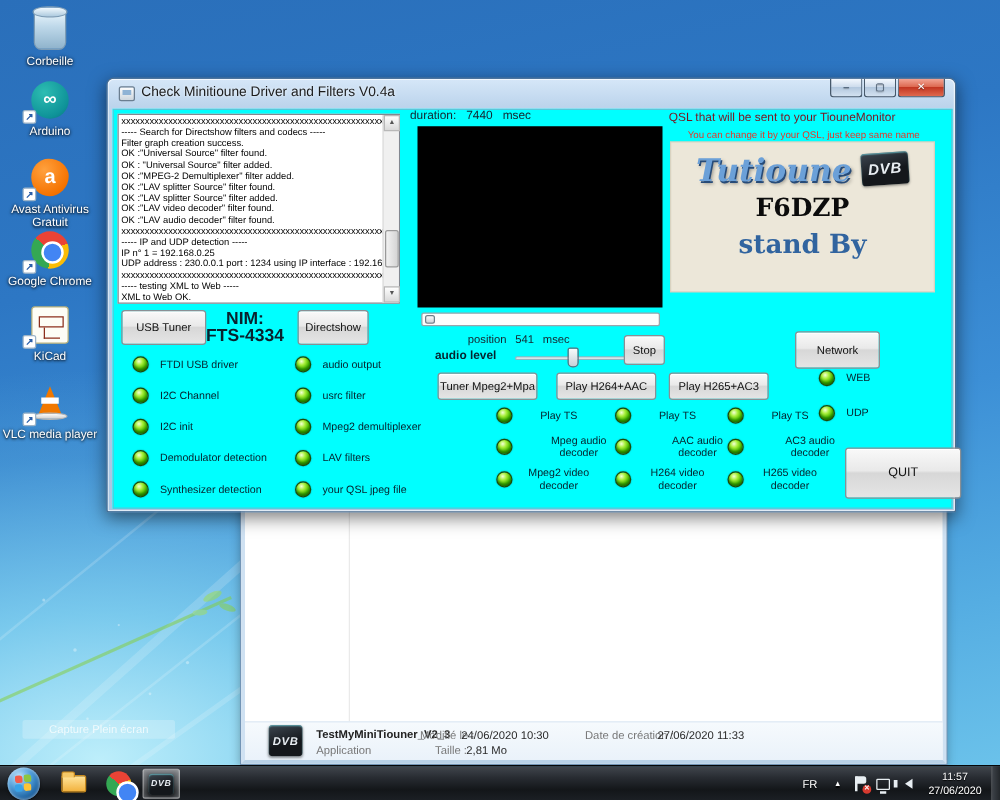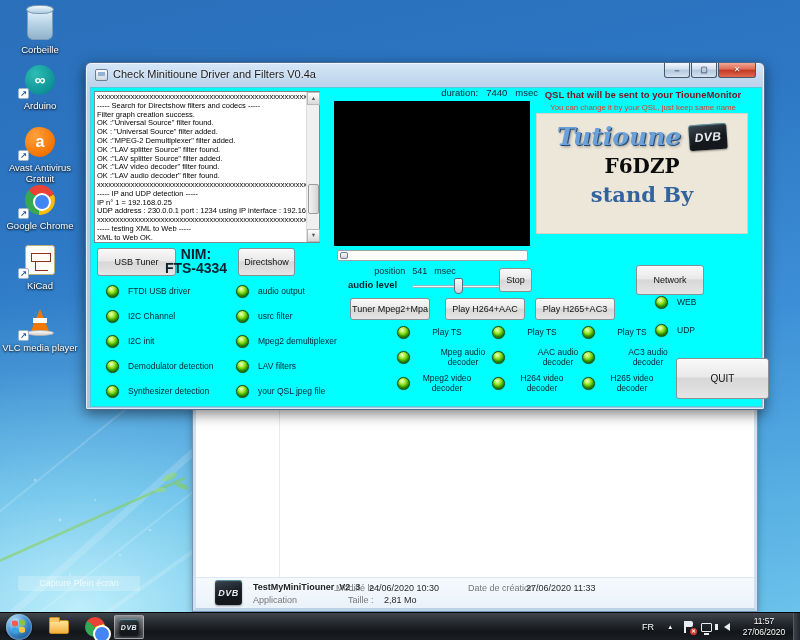--- a/index.html
+++ b/index.html
@@ -58,28 +58,28 @@
   #client { position:absolute; left:4px; top:24px; width:672px; height:320px; background:#00ffff; box-shadow:inset 0 0 0 1px #58c7d9; }
 
   
   #logbox { position:absolute; left:4px; top:4px; width:226px; height:152px; background:#fff; border:1px solid #828790; display:flex; }
   #logtext { flex:1; overflow:hidden; padding:1px 0 0 2px; font-size:7.5px; line-height:8.8px; color:#000; }
   #logtext div { white-space:nowrap; overflow:hidden; }
   .vscroll { width:13px; background:#f0f0f0; border-left:1px solid #dcdcdc; position:relative; }
   .vscroll .sbtn { position:absolute; left:0; width:13px; height:13px; background:linear-gradient(#fefefe,#d9d9d9); border:1px solid #b8b8b8; font-size:5.5px; line-height:11px; text-align:center; color:#555; }
   .vscroll .sbtn.up { top:0; } .vscroll .sbtn.down { bottom:0; }
   .vscroll .thumb { position:absolute; left:1px; width:11px; top:92px; height:30px; background:linear-gradient(90deg,#f2f2f2,#d4d4d4); border:1px solid #9a9a9a; border-radius:2px; }
-  #duration { position:absolute; left:238px; top:0px; width:210px; text-align:right; font-size:9.5px; color:#15242e; }
+  #duration { position:absolute; left:238px; top:0px; width:210px; text-align:left; font-size:9.5px; color:#15242e; }
   #duration b { font-weight:normal; margin:0 8px; }
   #video { position:absolute; left:244px; top:14px; width:196px; height:145px; background:#000; }
 
-  #qsl-header { position:absolute; left:445px; top:2px; width:216px; text-align:center; font-size:9.5px; font-weight:bold; color:#7a1420; }
+  #qsl-header { position:absolute; left:445px; top:2px; width:216px; text-align:left; font-size:9.5px; font-weight:normal; color:#7a1420; }
   #qsl-sub { position:absolute; left:445px; top:16px; width:216px; text-align:center; font-size:7.8px; color:#e3392b; }
   #qsl-img { position:absolute; left:447px; top:27px; width:210px; height:119px; background:#ece7d9; box-shadow:0 0 0 1px #d8d2c0; text-align:center; overflow:hidden; }
-  #qsl-brandrow { display:flex; align-items:center; justify-content:center; gap:8px; margin-top:8px; }
+  #qsl-brandrow { display:flex; justify-content:center; gap:8px; margin-top:8px; }
   #qsl-brand { font-family:"DejaVu Serif", serif; font-style:italic; font-weight:bold; font-size:25px; color:#6ba0d8; text-shadow:1px 1px 0 #274b78, 2px 2px 3px rgba(0,0,0,.35); }
   #qsl-callsign { font-family:"DejaVu Serif", serif; font-weight:bold; font-size:20px; color:#0c0c0c; margin-top:3px; }
   #qsl-status { font-family:"DejaVu Serif", serif; font-weight:bold; font-size:21px; color:#31649f; margin-top:4px; }
 
   .seek { position:absolute; left:247px; top:163px; width:191px; height:11px; background:#fdfdfd; border:1px solid #9aa4ac; border-radius:2px; }
   .seek .thumb { position:absolute; left:2px; top:1px; width:8px; height:7px; background:linear-gradient(#fafafa,#cfd6dc); border:1px solid #6f7e8a; border-radius:2px; }
   #postext { position:absolute; left:250px; top:179px; width:150px; text-align:center; font-size:9px; color:#15242e; }
   #postext b { font-weight:normal; margin:0 7px; }
   #audiolabel { position:absolute; left:258px; top:192px; font-size:9.5px; font-weight:bold; color:#062430; }
   .hslider { position:absolute; left:322px; top:191px; width:96px; height:16px; }
@@ -203,21 +203,21 @@
     <div class="nav-divider"></div>
     <div class="details-pane">
       <div class="abs dvb-logo" style="left:19px;top:2px;width:27px;height:25px;font-size:9px">DVB</div>
       <div class="abs" style="left:57px;top:4px;font-weight:bold;color:#222">TestMyMiniTiouner_V2_3</div>
       <div class="abs lab" style="left:140px;top:5px">Modifié le :</div>
       <div class="abs val" style="left:173px;top:5px">24/06/2020 10:30</div>
       <div class="abs lab" style="left:272px;top:5px">Date de création :</div>
       <div class="abs val" style="left:330px;top:5px">27/06/2020 11:33</div>
       <div class="abs lab" style="left:57px;top:17px">Application</div>
       <div class="abs lab" style="left:152px;top:17px">Taille :</div>
-      <div class="abs val" style="left:188px;top:17px">2,81 Mo</div>
+      <div class="abs val" style="left:177px;top:17px">2,81 Mo</div>
     </div>
   </div>
 
   <div id="appwin">
     <div id="titlebar">
       <div class="app-ic"></div>
       <div class="ttl">Check Minitioune Driver and Filters V0.4a</div>
       <div class="winbtns">
         <div class="winbtn min">–</div>
         <div class="winbtn max">▢</div>
@@ -272,21 +272,21 @@
           <div class="thumb"></div>
         </div>
       <div id="postext"><span>position</span><b>541</b><span>msec</span></div>
       <div id="audiolabel">audio level</div>
       <div class="hslider">
           <div class="track"></div>
           <div class="thumb"></div>
         </div>
       <div class="btn" style="left:409px;top:181px;width:33px;height:24px">Stop</div>
 
-      <div class="btn" style="left:7px;top:161px;width:79px;height:28px">USB Tuner</div>
+      <div class="btn" style="left:7px;top:161px;width:68px;height:28px">USB Tuner</div>
       <div id="nimblock">
         <div>NIM:</div>
         <div>FTS-4334</div>
       </div>
       <div class="btn" style="left:148px;top:161px;width:57px;height:28px">Directshow</div>
 
       <div class="led-row" style="left:16px;top:198px">
           <span class="led"></span>
           <span class="cap">FTDI USB driver</span>
         </div>

